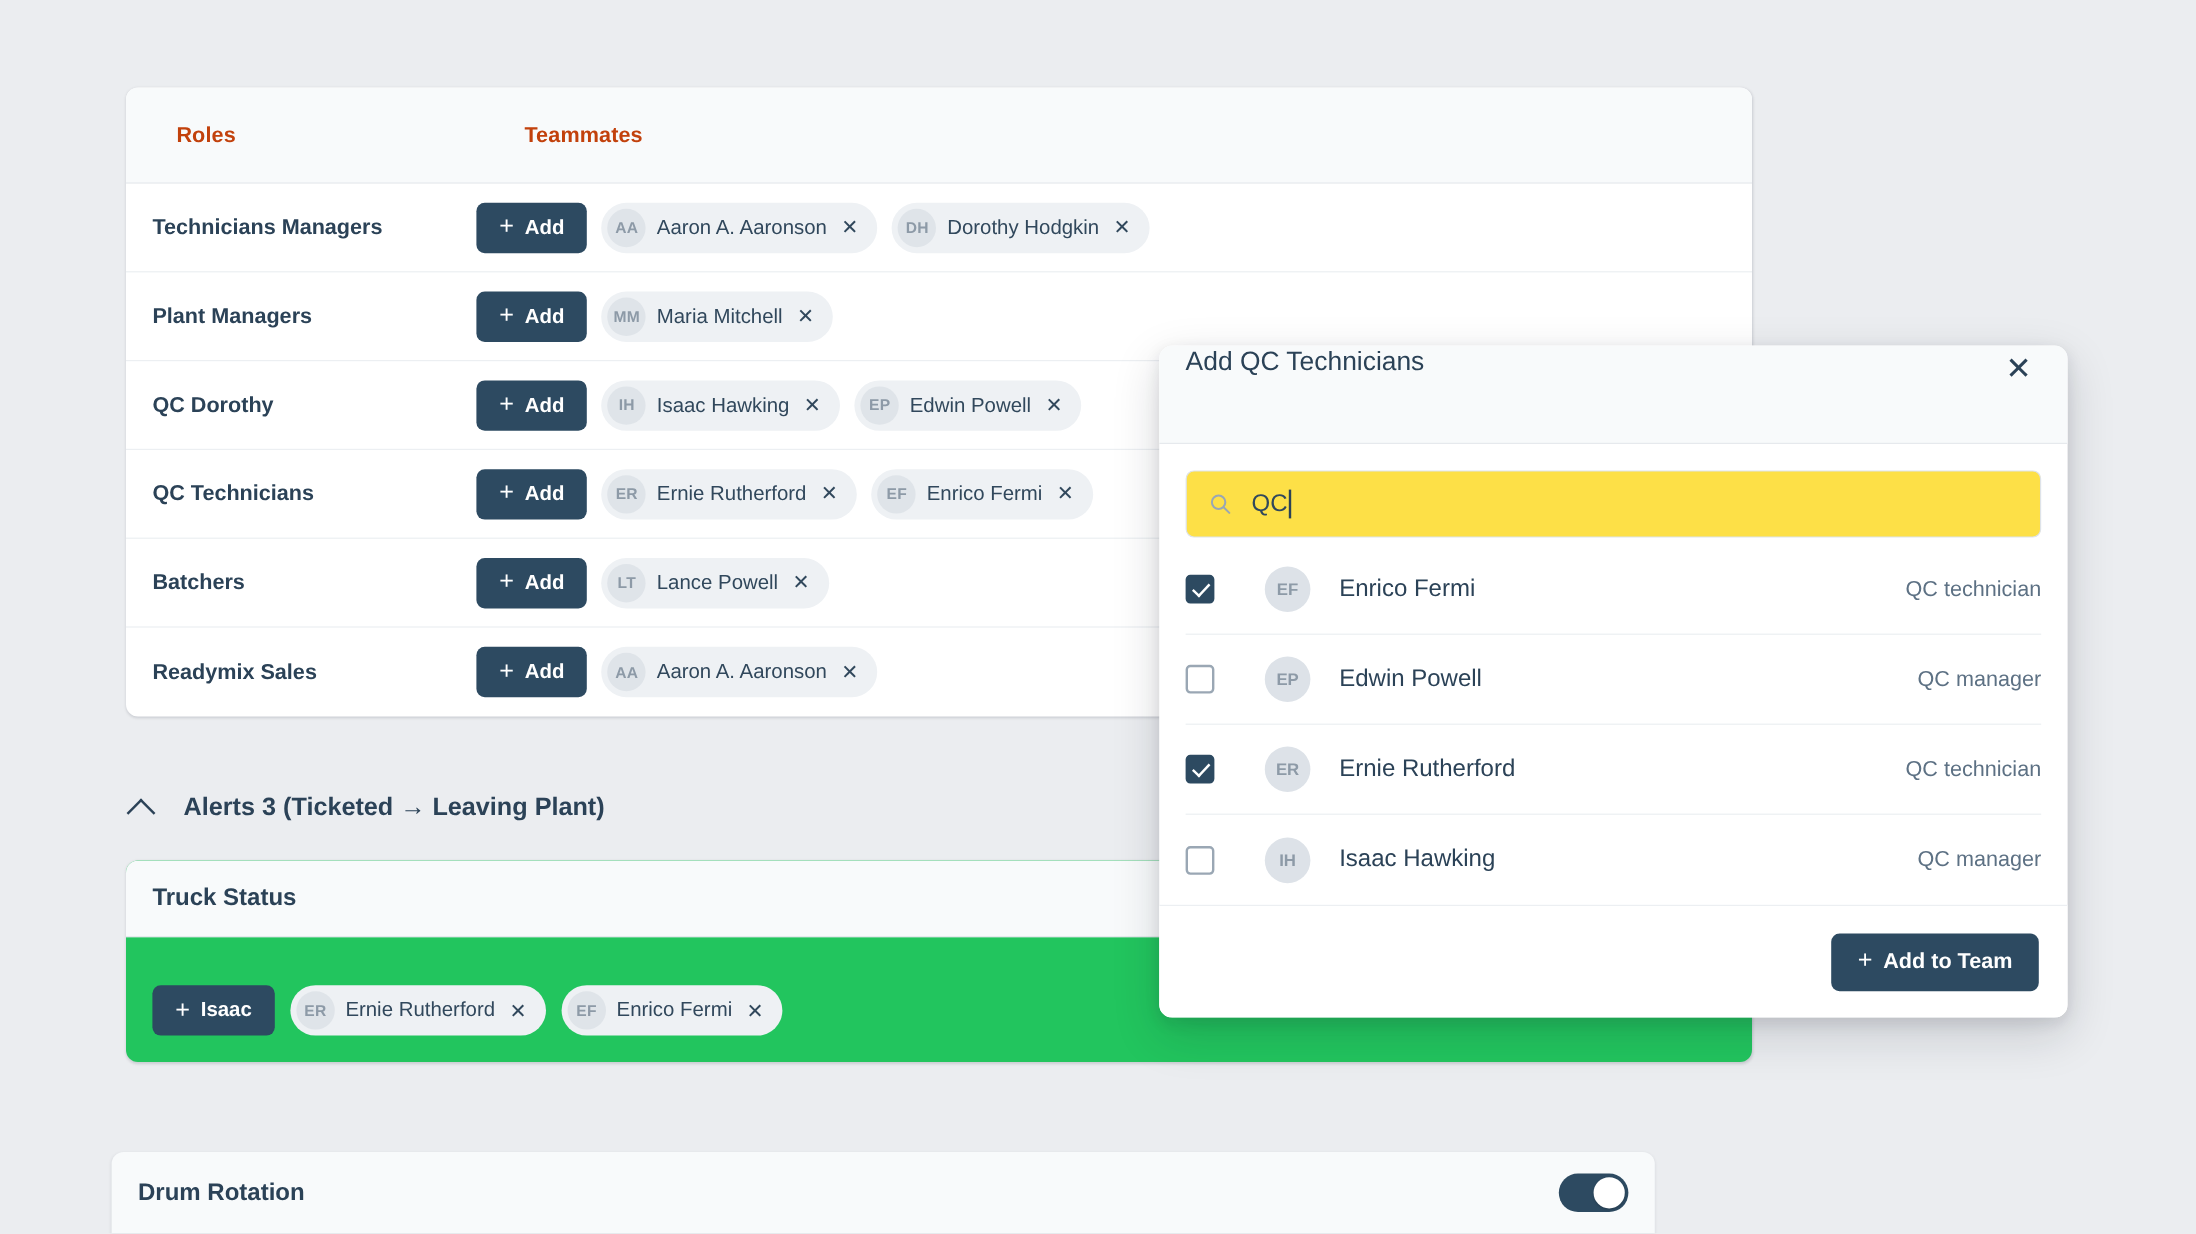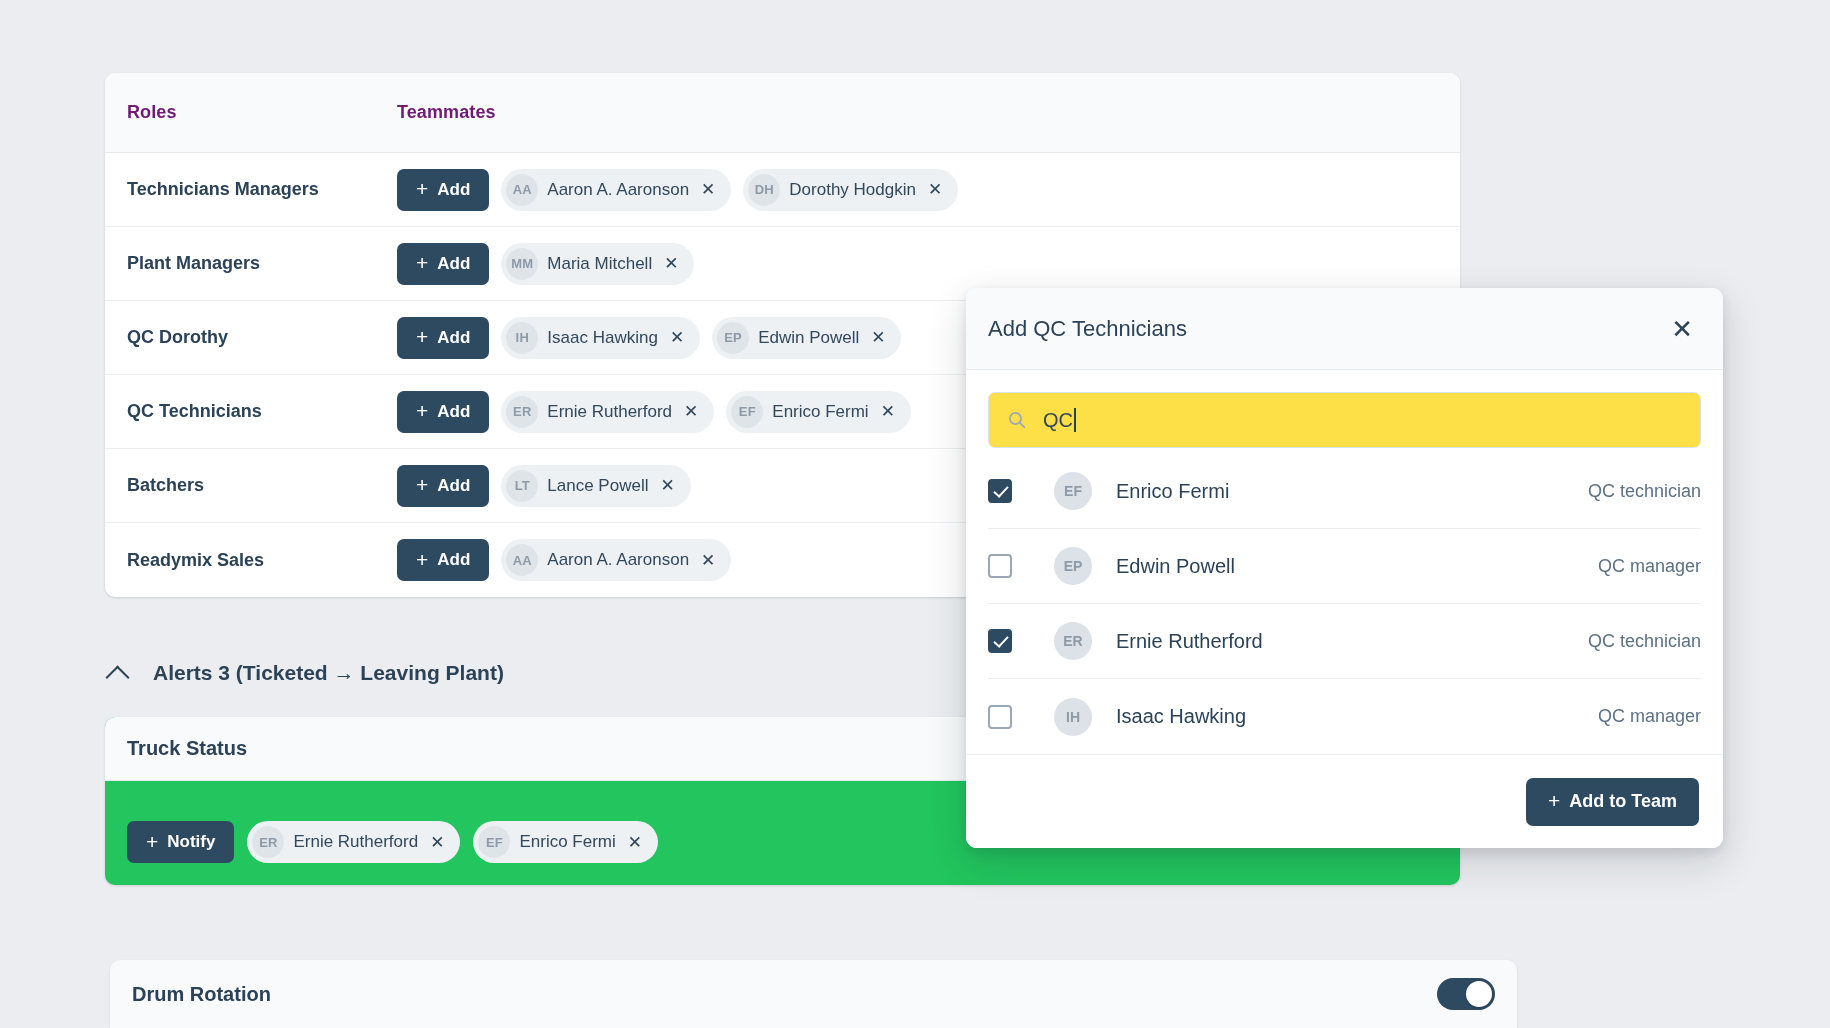--- a/index.html
+++ b/index.html
@@ -26,21 +26,21 @@
   .roles-head {
     display: flex;
     align-items: center;
     height: 80px;
     background: #f8fafb;
     border-bottom: 1px solid #e6e9ed;
     padding: 0 22px;
   }
   .col-roles { width: 270px; flex: 0 0 270px; }
   .head-label {
-    font-size: 18px; font-weight: 700; color: #701a75; letter-spacing: .1px;
+    font-size: 18px; font-weight: 700; color: #c2410c; letter-spacing: .1px; margin-left: 20px;
   }
   .role-row {
     display: flex; align-items: center;
     height: 74px;
     padding: 0 22px;
     border-bottom: 1px solid #eceff2;
   }
   .role-row:last-child { border-bottom: none; }
   .role-name {
     width: 270px; flex: 0 0 270px;
@@ -137,22 +137,22 @@
     cursor: pointer;
   }
   .stepper .val { font-size: 18px; font-weight: 700; color: #2b4257; }
   .stepper .arrows { display: flex; flex-direction: column; gap: 3px; color: #5a6b7c; }
   .stepper .arrows span { font-size: 13px; line-height: 9px; }
   .assign-row { display: flex; align-items: center; gap: 13px; margin-top: 20px; }
 
   
   .drum-card {
     position: absolute;
-    left: 110px; top: 960px;
-    width: 1407px;
+    left: 93px; top: 960px;
+    width: 1286px;
     background: #f8fafb;
     border-radius: 10px 10px 0 0;
     box-shadow: 0 1px 3px rgba(16,24,40,.09);
     overflow: hidden;
   }
   .drum-head {
     height: 68px; display: flex; align-items: center; justify-content: space-between;
     padding: 0 22px;
   }
   .toggle {
@@ -175,21 +175,21 @@
     background: #ffffff;
     border-radius: 11px;
     box-shadow: 0 14px 40px rgba(16,24,40,.16), 0 4px 12px rgba(16,24,40,.10);
     overflow: hidden;
     z-index: 50;
   }
   .modal-head {
     height: 82px;
     background: #f8fafb;
     border-bottom: 1px solid #e6e9ed;
-    display: flex; align-items: center; justify-content: space-between;
+    display: flex; align-items: flex-start; justify-content: space-between;
     padding: 0 24px 0 22px;
   }
   .modal-title { font-size: 22px; font-weight: 400; color: #2b4257; }
   .modal-close {
     font-size: 26px; color: #2b4257; line-height: 1;
     cursor: pointer; padding: 6px; font-weight: 400;
     background: none; border: none; font-family: "Liberation Sans", sans-serif;
   }
   .modal-search-wrap { padding: 22px 22px 0 22px; }
   .search-box {
@@ -372,21 +372,21 @@
   </div>
 
   <div class="truck-card">
     <div class="card-head">
       <span class="card-title">Truck Status</span>
     </div>
     <div class="card-body">
       <div class="assign-row">
         <button class="btn-dark">
           <span class="plus">+</span>
-          <span>Notify</span>
+          <span>Isaac</span>
         </button>
         <div id="assignee-chips" style="display:flex;gap:13px;">
             <div class="chip">
               <span class="av">ER</span>
               <span class="nm">Ernie Rutherford</span>
               <span class="x">✕</span>
             </div>
             <div class="chip">
               <span class="av">EF</span>
               <span class="nm">Enrico Fermi</span>

